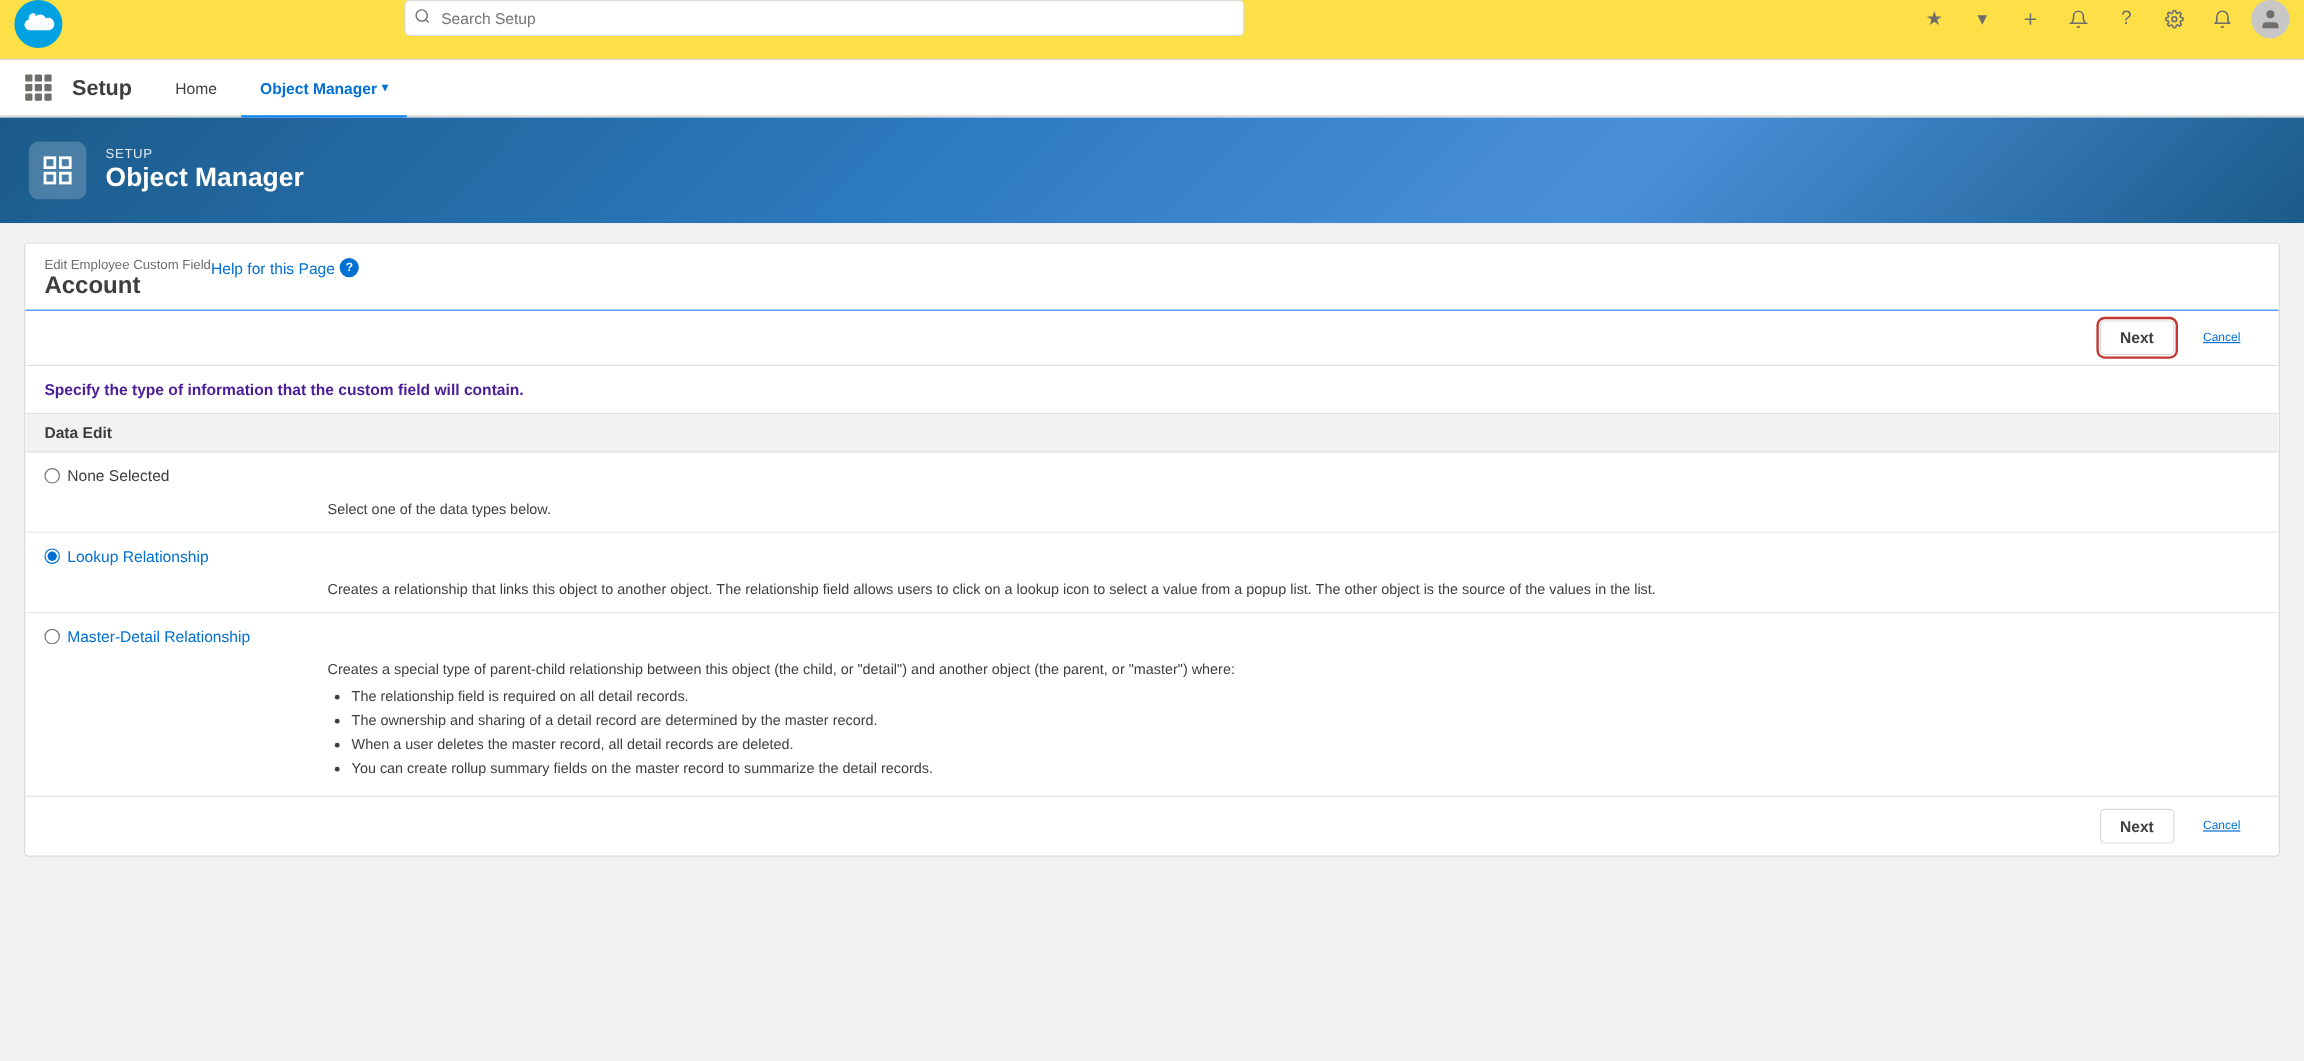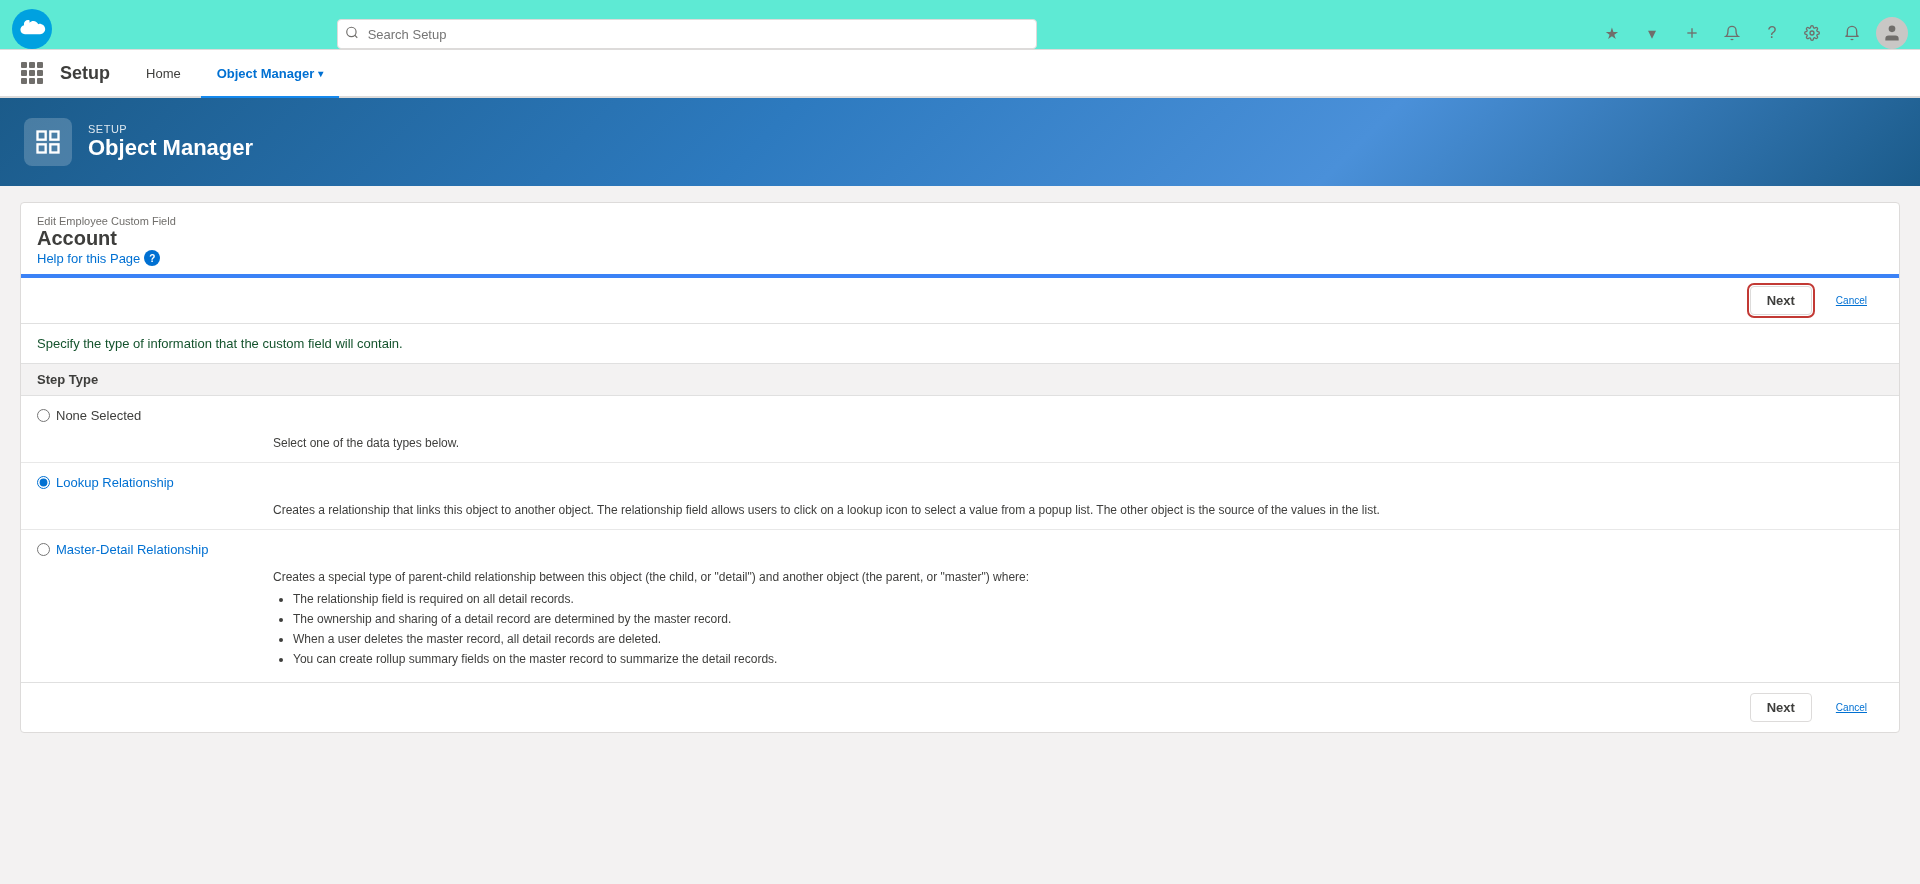--- a/index.html
+++ b/index.html
@@ -1,24 +1,24 @@
 <!DOCTYPE html>
 <html><head>
   <meta charset="utf-8">
   <style>
     * { box-sizing: border-box; margin: 0; padding: 0; }
     body { font-family: 'Salesforce Sans', Arial, sans-serif; font-size: 13px; background: #f3f2f2; color: #3e3e3c; }
 
     
     .top-nav {
       height: 50px;
-      background: #5eead4;
+      background: #fde047;
       border-bottom: 1px solid #dddbda;
       display: flex;
-      align-items: flex-end;
+      align-items: flex-start;
       padding: 0 12px;
       gap: 10px;
       position: relative;
       z-index: 10;
     }
     .salesforce-logo {
       width: 40px;
       height: 40px;
       background: #00a1e0;
       border-radius: 50%;
@@ -165,22 +165,21 @@
       border-radius: 4px;
       overflow: hidden;
     }
 
     
     .page-subtitle-bar {
       padding: 12px 16px 8px;
       display: flex;
       justify-content: flex-start;
       align-items: flex-start;
-      border-bottom: 4px solid #3b82f6;
-      flex-direction: column;
+      border-bottom: 1px solid #3b82f6;
     }
     .edit-label { font-size: 11px; color: #706e6b; }
     .account-title { font-size: 20px; font-weight: 700; color: #3e3e3c; }
     .help-link { color: #0070d2; font-size: 13px; text-decoration: none; display: flex; align-items: center; gap: 4px; }
     .help-icon-circle {
       width: 16px; height: 16px;
       background: #0070d2;
       border-radius: 50%;
       display: inline-flex;
       align-items: center;
@@ -229,23 +228,24 @@
       border: none;
       cursor: pointer;
       font-size: 10px;
       color: #0070d2;
       text-decoration: underline;
     }
 
     
     .instruction-text {
       padding: 12px 16px;
-      color: #14532d;
+      color: #4c1d95;
       font-size: 13px;
       border-bottom: 1px solid #e0e0e0;
+      font-weight: bold;
     }
 
     
     .data-type-header {
       background: #f3f2f2;
       padding: 8px 16px;
       font-weight: 700;
       font-size: 13px;
       border-bottom: 1px solid #e0e0e0;
     }
@@ -406,21 +406,21 @@
 
     <div class="step-area">
 
       <div class="action-bar">
         <button class="btn-next">Next</button>
         <button class="btn-cancel">Cancel</button>
       </div>
 
       <div class="instruction-text">Specify the type of information that the custom field will contain.</div>
 
-      <div class="data-type-header">Step Type</div>
+      <div class="data-type-header">Data Edit</div>
 
       <div class="options-area">
 
         <div class="option-row">
           <div class="option-label">
             <input type="radio" name="datatype" id="radio-none" style="">
             <label for="radio-none" class="option-label-text gray">None Selected</label>
           </div>
           <div class="option-description">Select one of the data types below.</div>
         </div>

